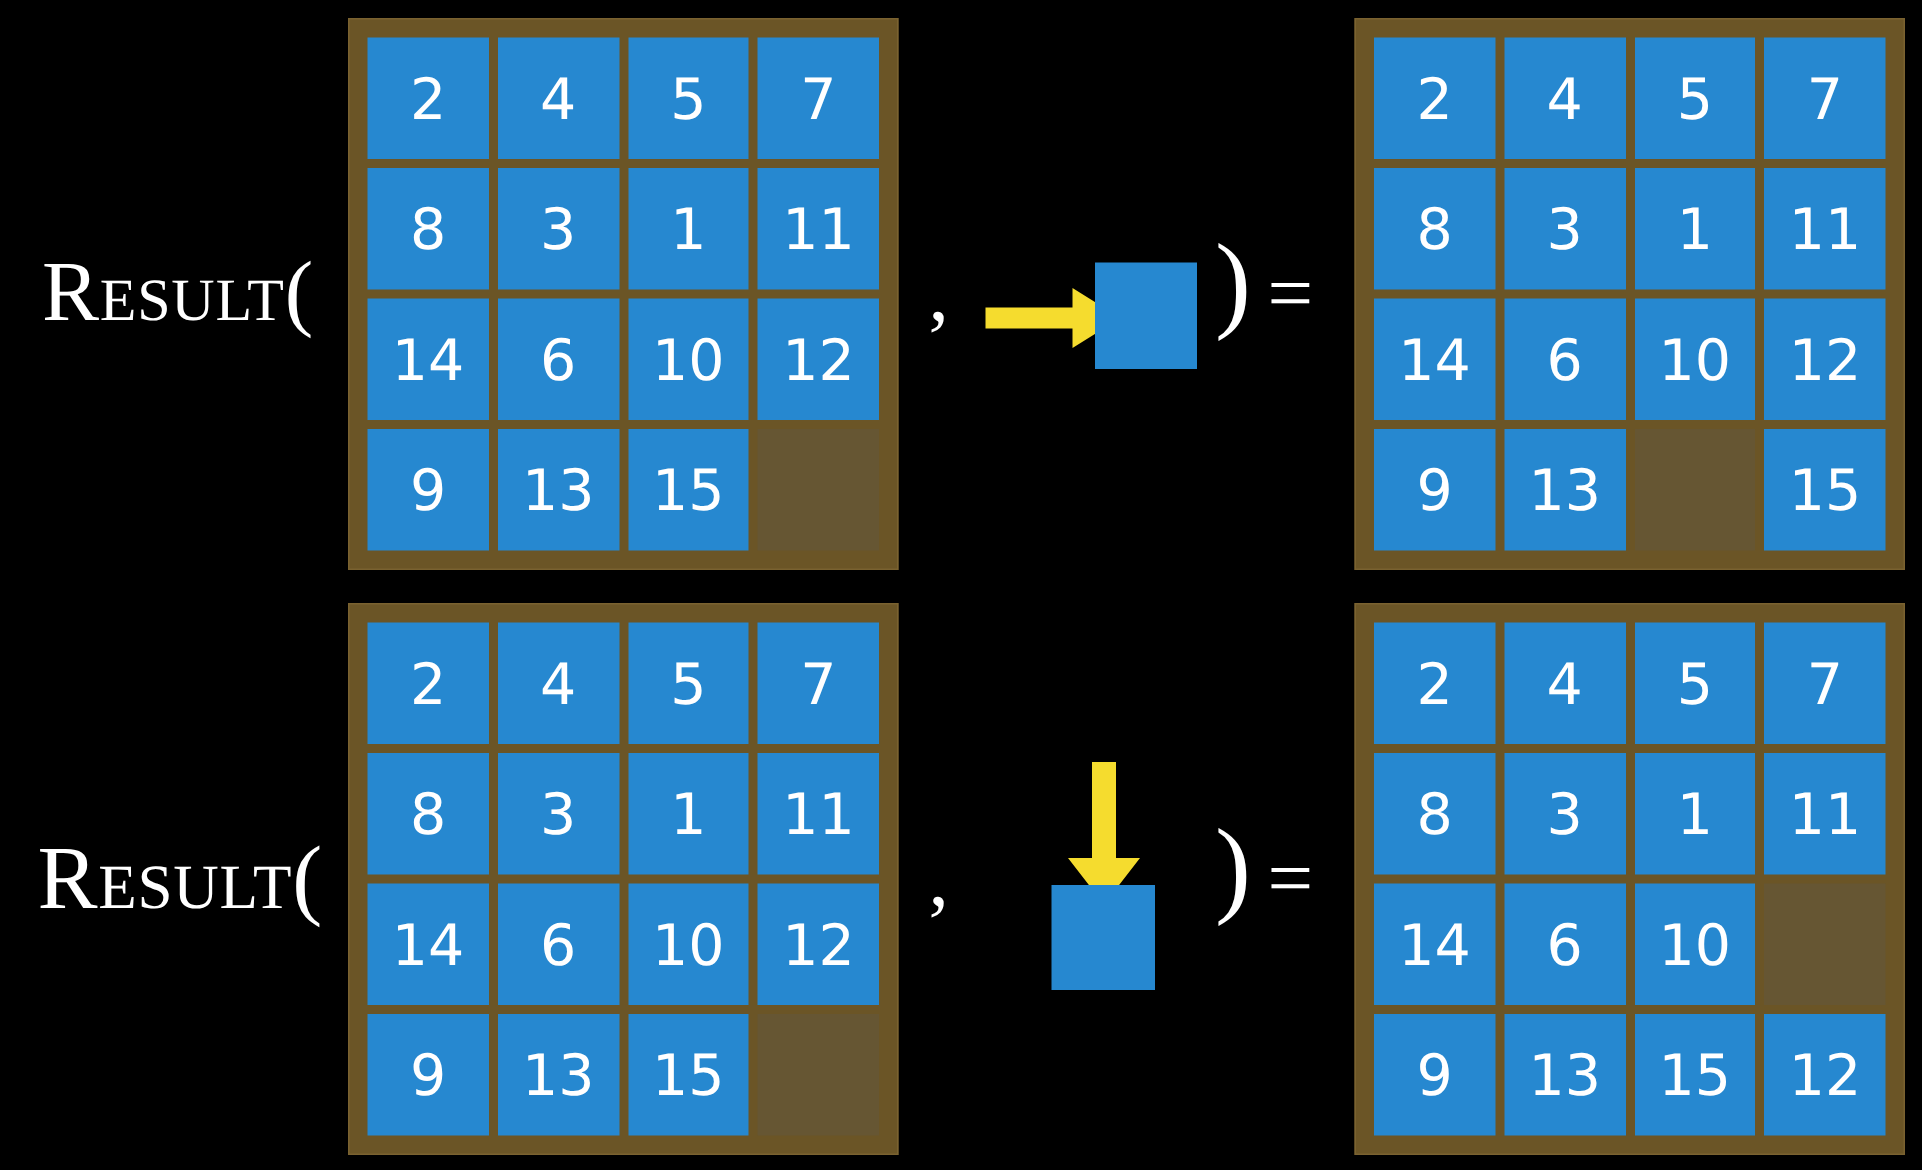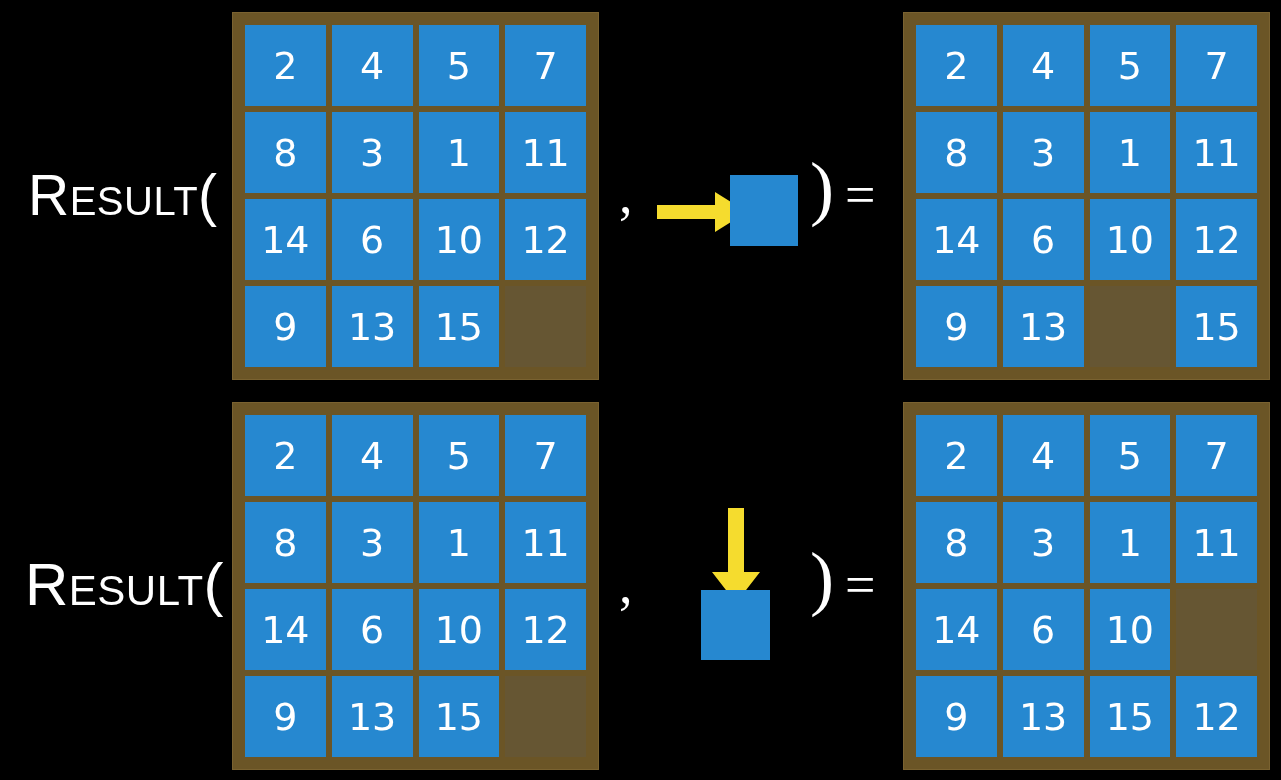--- a/index.html
+++ b/index.html
@@ -30,21 +30,21 @@
   .eq-row.row-1 { top: 0; }
   .eq-row.row-2 { top: 390px; }
 
   
   .result-label {
     position: absolute;
     left: 28px;
     top: 50%;
     transform: translateY(-50%);
     color: #ffffff;
-    font-family: Liberation Sans, sans-serif;
+    font-family: Liberation Serif, serif;
     font-variant: small-caps;
     font-size: 57px;
     line-height: 1;
     letter-spacing: 0.5px;
     white-space: nowrap;
   }
   .row-2 .result-label { font-size: 60px; left: 25px; }
 
   
   .grid-frame {

